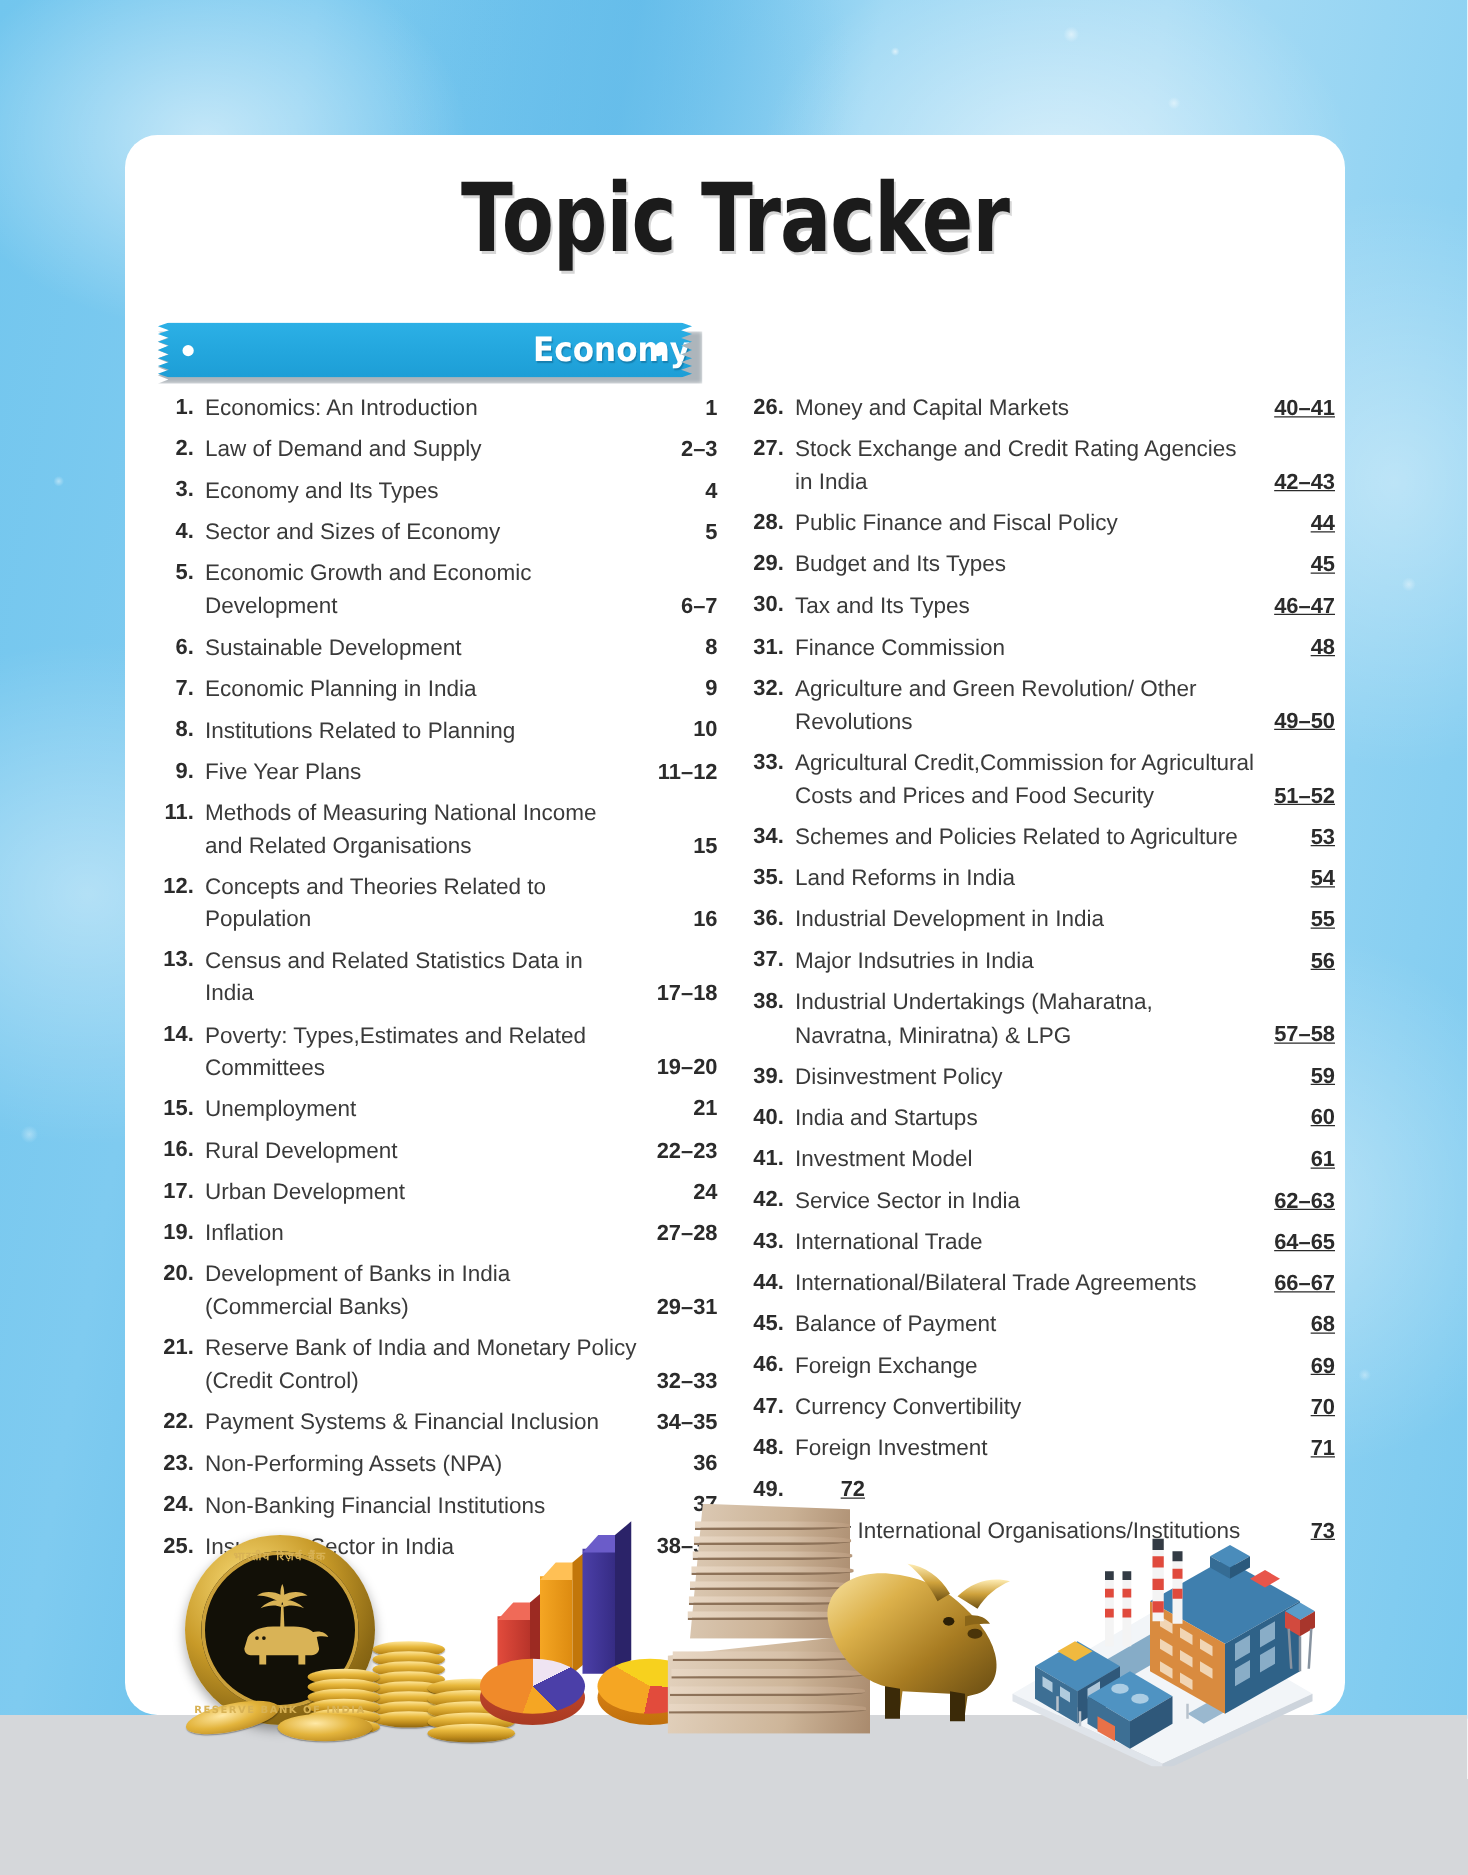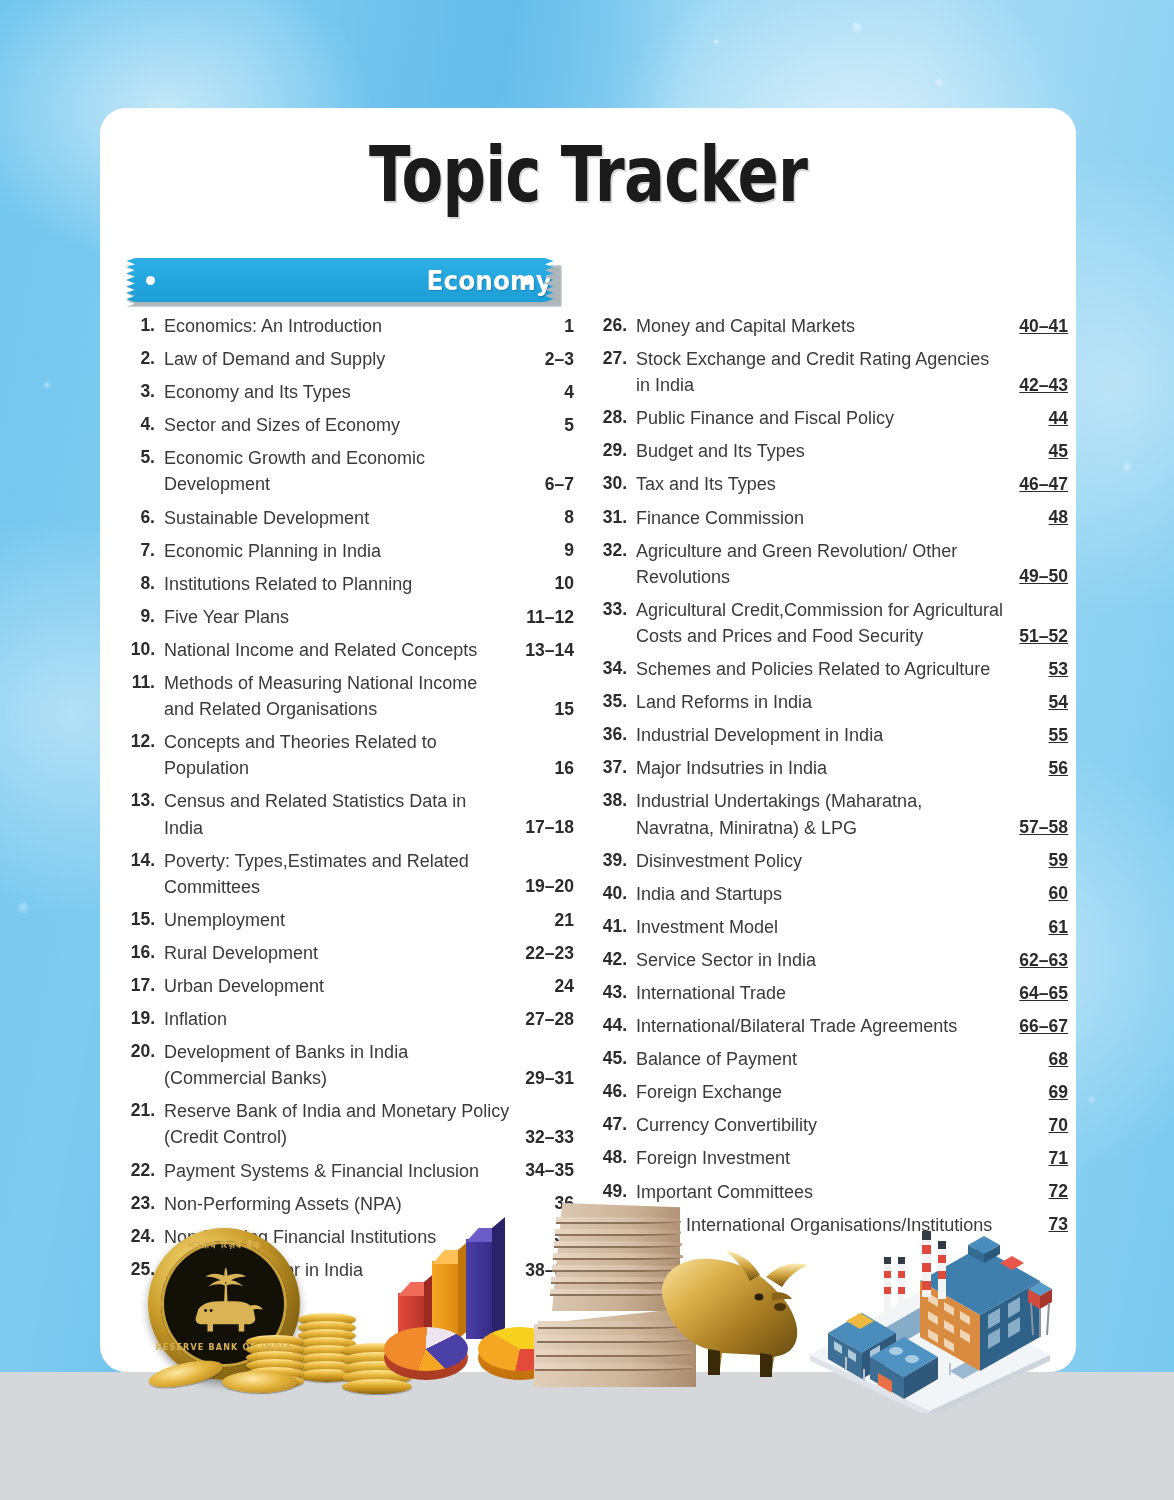--- a/index.html
+++ b/index.html
@@ -218,21 +218,21 @@
     z-index: 4;
     color: #d8b255;
     font-family: "DejaVu Sans", sans-serif;
     font-size: 8px;
     font-weight: 700;
     letter-spacing: 1.2px;
     width: 152px;
     text-align: center;
   }
   .seal-text.top { top: 10px; font-size: 9px; }
-  .seal-text.bot { bottom: 28px; }
+  .seal-text.bot { bottom: 8px; }
 
   
   .coin-stack { position: absolute; }
   .coin {
     position: absolute;
     width: 58px; height: 13px;
     border-radius: 50%;
     background: linear-gradient(180deg, #ffe79a 0%, #e8b83c 35%, #c08d1c 70%, #8f6610 100%);
     box-shadow: 0 1px 1px rgba(0,0,0,0.35);
   }
@@ -353,25 +353,20 @@
           <div class="toc-num">8.</div>
           <div class="toc-title">Institutions Related to Planning</div>
           <div class="toc-page">10</div>
         </div>
         <div class="toc-row">
           <div class="toc-num">9.</div>
           <div class="toc-title">Five Year Plans</div>
           <div class="toc-page">11–12</div>
         </div>
         <div class="toc-row">
-          <div class="toc-num">10.</div>
-          <div class="toc-title">National Income and Related Concepts</div>
-          <div class="toc-page">13–14</div>
-        </div>
-        <div class="toc-row">
           <div class="toc-num">11.</div>
           <div class="toc-title">Methods of Measuring National Income and Related Organisations</div>
           <div class="toc-page">15</div>
         </div>
         <div class="toc-row">
           <div class="toc-num">12.</div>
           <div class="toc-title">Concepts and Theories Related to Population</div>
           <div class="toc-page">16</div>
         </div>
         <div class="toc-row">
@@ -546,21 +541,20 @@
           <div class="toc-title">Currency Convertibility</div>
           <div class="toc-page">70</div>
         </div>
         <div class="toc-row">
           <div class="toc-num">48.</div>
           <div class="toc-title">Foreign Investment</div>
           <div class="toc-page">71</div>
         </div>
         <div class="toc-row">
           <div class="toc-num">49.</div>
-          <div class="toc-title">Important Committees</div>
           <div class="toc-page">72</div>
         </div>
         <div class="toc-row">
           <div class="toc-num">50.</div>
           <div class="toc-title">Major International Organisations/Institutions</div>
           <div class="toc-page">73</div>
         </div>
       </div>
   </div>
 

